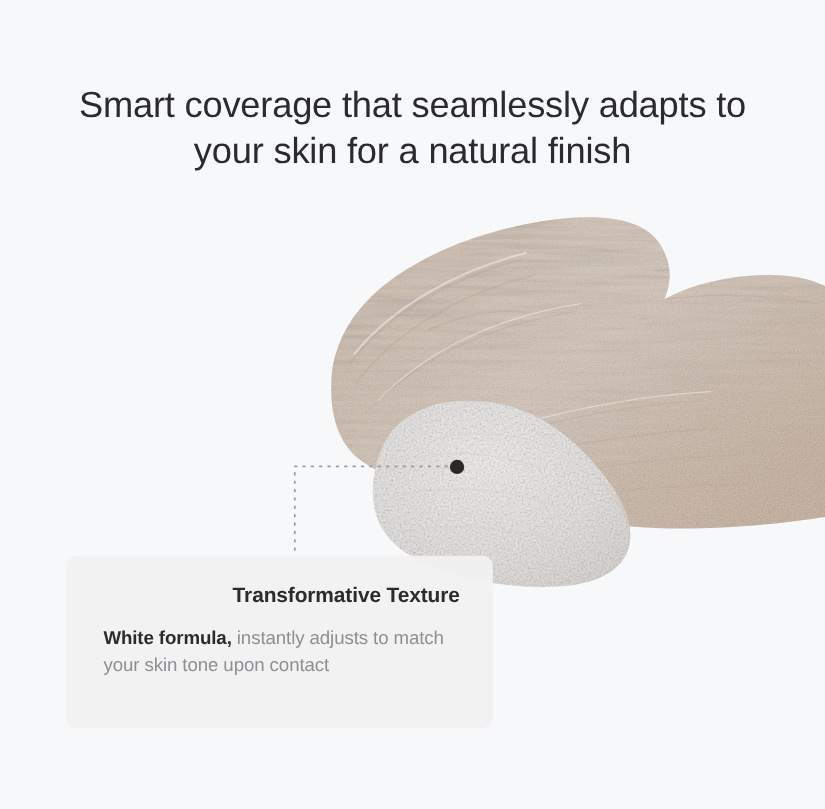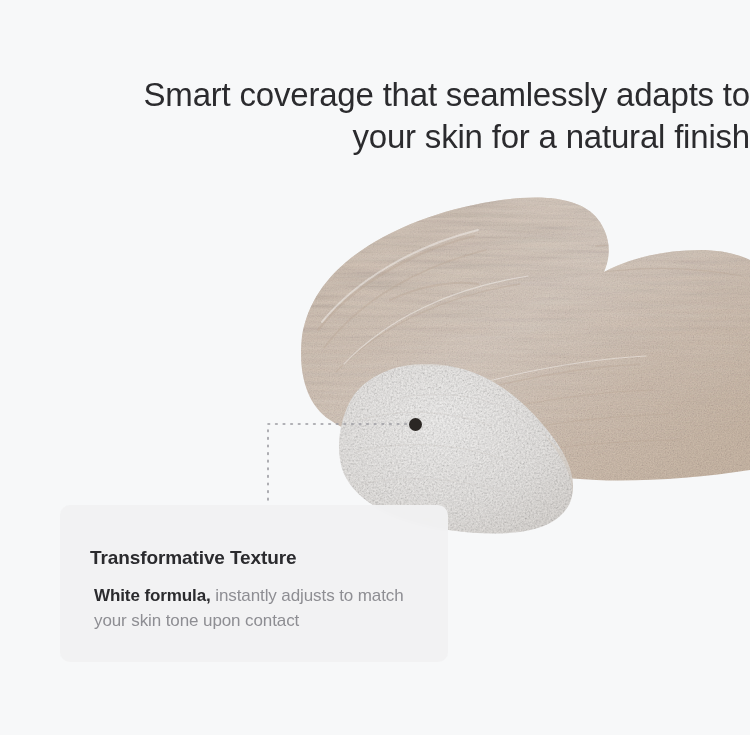--- a/index.html
+++ b/index.html
@@ -9,21 +9,21 @@
     font-family:"Liberation Sans", sans-serif;
     overflow:hidden;
     position:relative;
     -webkit-font-smoothing:antialiased;
   }
   #stage{position:absolute;inset:0;width:750px;height:735px;overflow:hidden;background:#f7f8f9;}
 
   
   #headline{
     position:absolute;left:0;top:74px;width:750px;
-    text-align:right;
+    text-align:center;
     font-size:33px;
     line-height:42px;
     font-weight:400;
     letter-spacing:-0.2px;
     color:#2b2b2e;
     white-space:pre-line;
   }
 
   
   #art{position:absolute;left:0;top:0;width:750px;height:735px;}
@@ -44,23 +44,23 @@
     background:rgba(241,241,242,0.94);
     border-radius:10px;
     box-sizing:border-box;
     padding:26px 30px 0 30px;
     backdrop-filter:blur(2px);
   }
   #card-title{
     font-size:19px;
     font-weight:700;
     color:#2b2b2e;
-    text-align:left;
+    text-align:right;
     letter-spacing:-0.1px;
-    margin:16px 0 14px 0;
+    margin:0 0 14px 0;
   }
   #card-body{
     font-size:17px;
     line-height:25px;
     color:#8e8e93;
     text-align:left;
     letter-spacing:-0.1px;
     margin:0;
     padding-left:4px;
   }

